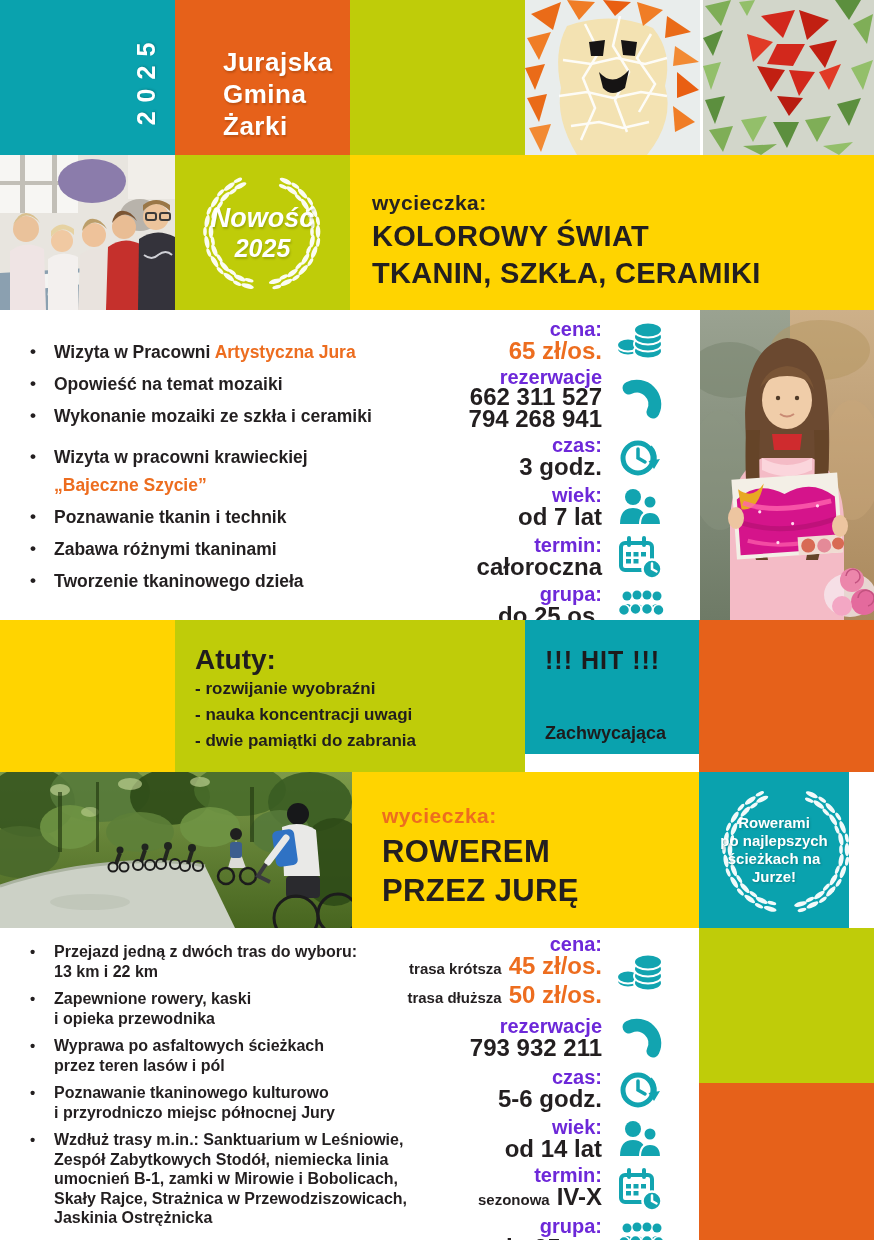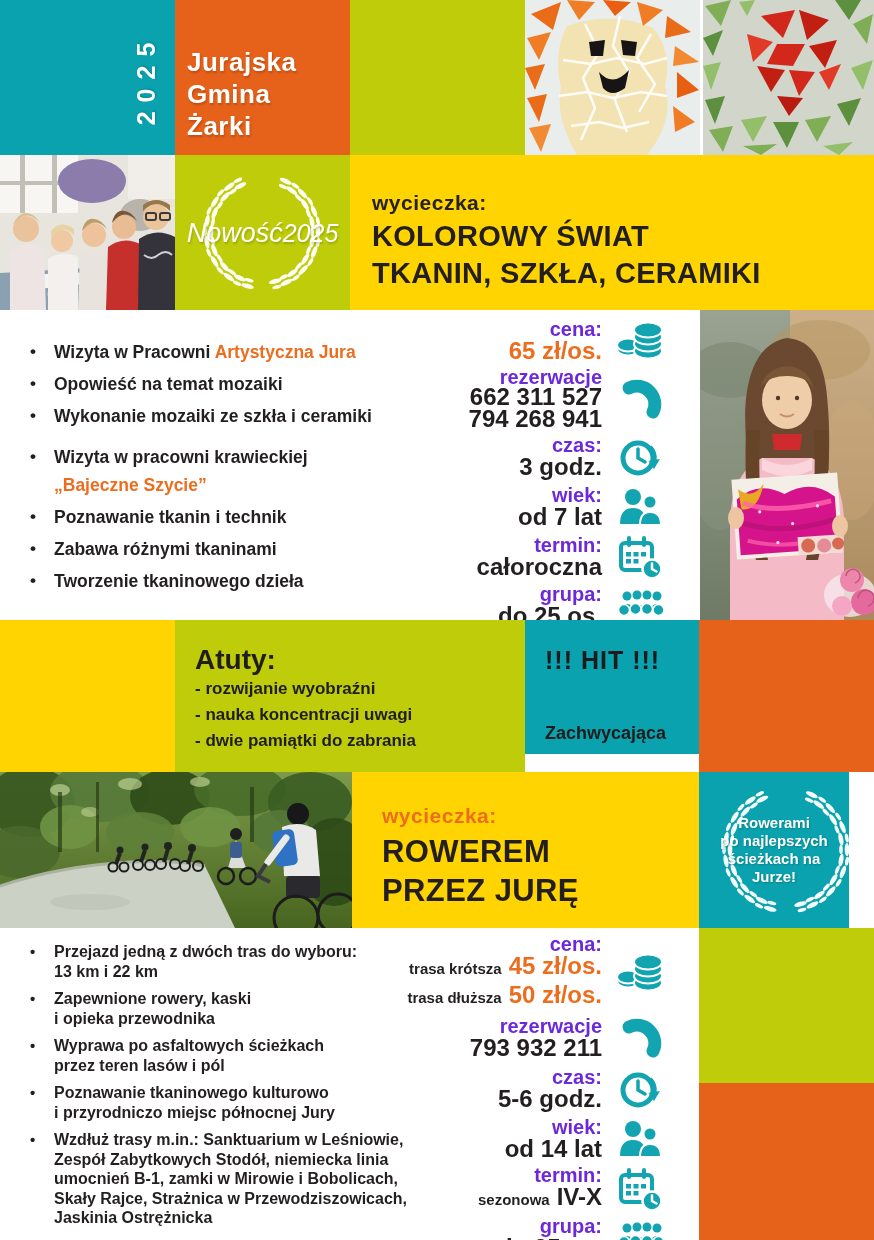--- a/index.html
+++ b/index.html
@@ -1,31 +1,31 @@
 <!DOCTYPE html>
 <html><head>
 <meta charset="utf-8">
 <style>
   html,body{margin:0;padding:0;background:#ffffff;}
   .page{position:relative;width:874px;height:1240px;overflow:hidden;background:#fff;
         font-family:"Liberation Sans","DejaVu Sans",sans-serif;color:#231f20;}
   .abs{position:absolute;}
   
-  .teal{background:#0aa2ae;} .orange{background:#e6611a;} .lime{background:#bfcc09;} .yellow{background:#ffd400;}
+  .teal{background:#0aa2ae;} .orange{background:#e6611a;padding-left:36px;} .lime{background:#bfcc09;} .yellow{background:#ffd400;}
   
   .year{position:absolute;top:84px;left:146px;transform:translate(-50%,-50%) rotate(-90deg);
         font-size:25px;font-weight:bold;color:#fff;letter-spacing:9px;text-indent:9px;white-space:nowrap;
         text-shadow:1px 1px 2px rgba(0,60,60,.25);}
   .brand{padding:46px 0 0 12px;font-size:26px;line-height:32px;font-weight:bold;color:#fff;
          letter-spacing:.5px;text-shadow:1px 2px 2px rgba(90,40,0,.28);}
   
   .badge-wrap{position:relative;width:100%;height:100%;}
   .badge-svg{position:absolute;left:0;top:0;}
-  .badge1-text{position:absolute;inset:0;display:flex;flex-direction:row;align-items:center;
-               justify-content:center;color:#fff;font-weight:normal;font-style:italic;
+  .badge1-text{position:absolute;inset:0;display:flex;flex-direction:column;align-items:center;
+               justify-content:center;color:#fff;font-weight:bold;font-style:italic;
                text-shadow:1px 2px 2px rgba(60,70,0,.25);}
   .badge1-text .l1{font-size:27px;line-height:30px;}
   .badge1-text .l2{font-size:25px;line-height:30px;}
   .badge2-text{position:absolute;inset:0;display:flex;flex-direction:column;align-items:center;
                justify-content:center;color:#fff;font-weight:bold;font-size:15px;line-height:18px;
                text-shadow:1px 1px 2px rgba(0,60,60,.3);}
   
   .title-block1{padding:36px 0 0 22px;}
   .title-block2{padding:32px 0 0 30px;}
   .kicker{font-size:21px;font-weight:bold;letter-spacing:.5px;color:#262223;}

